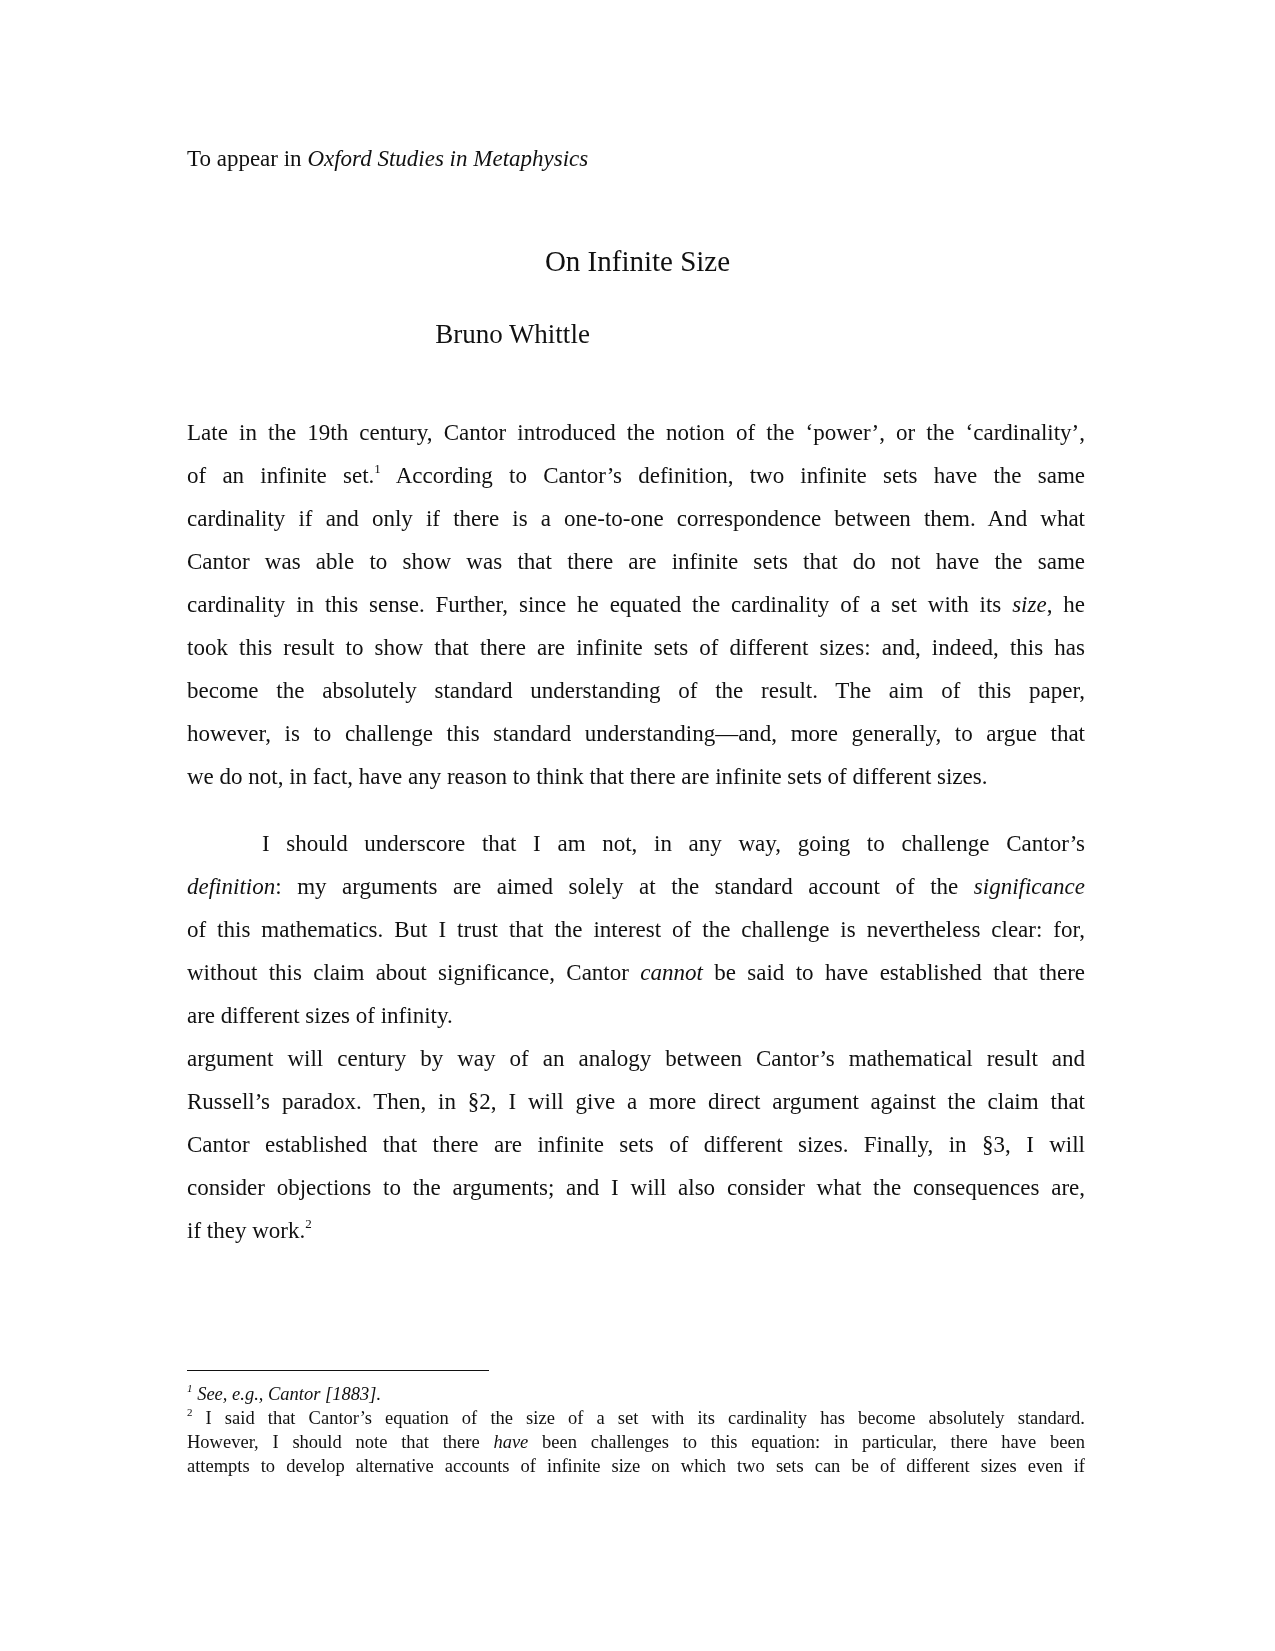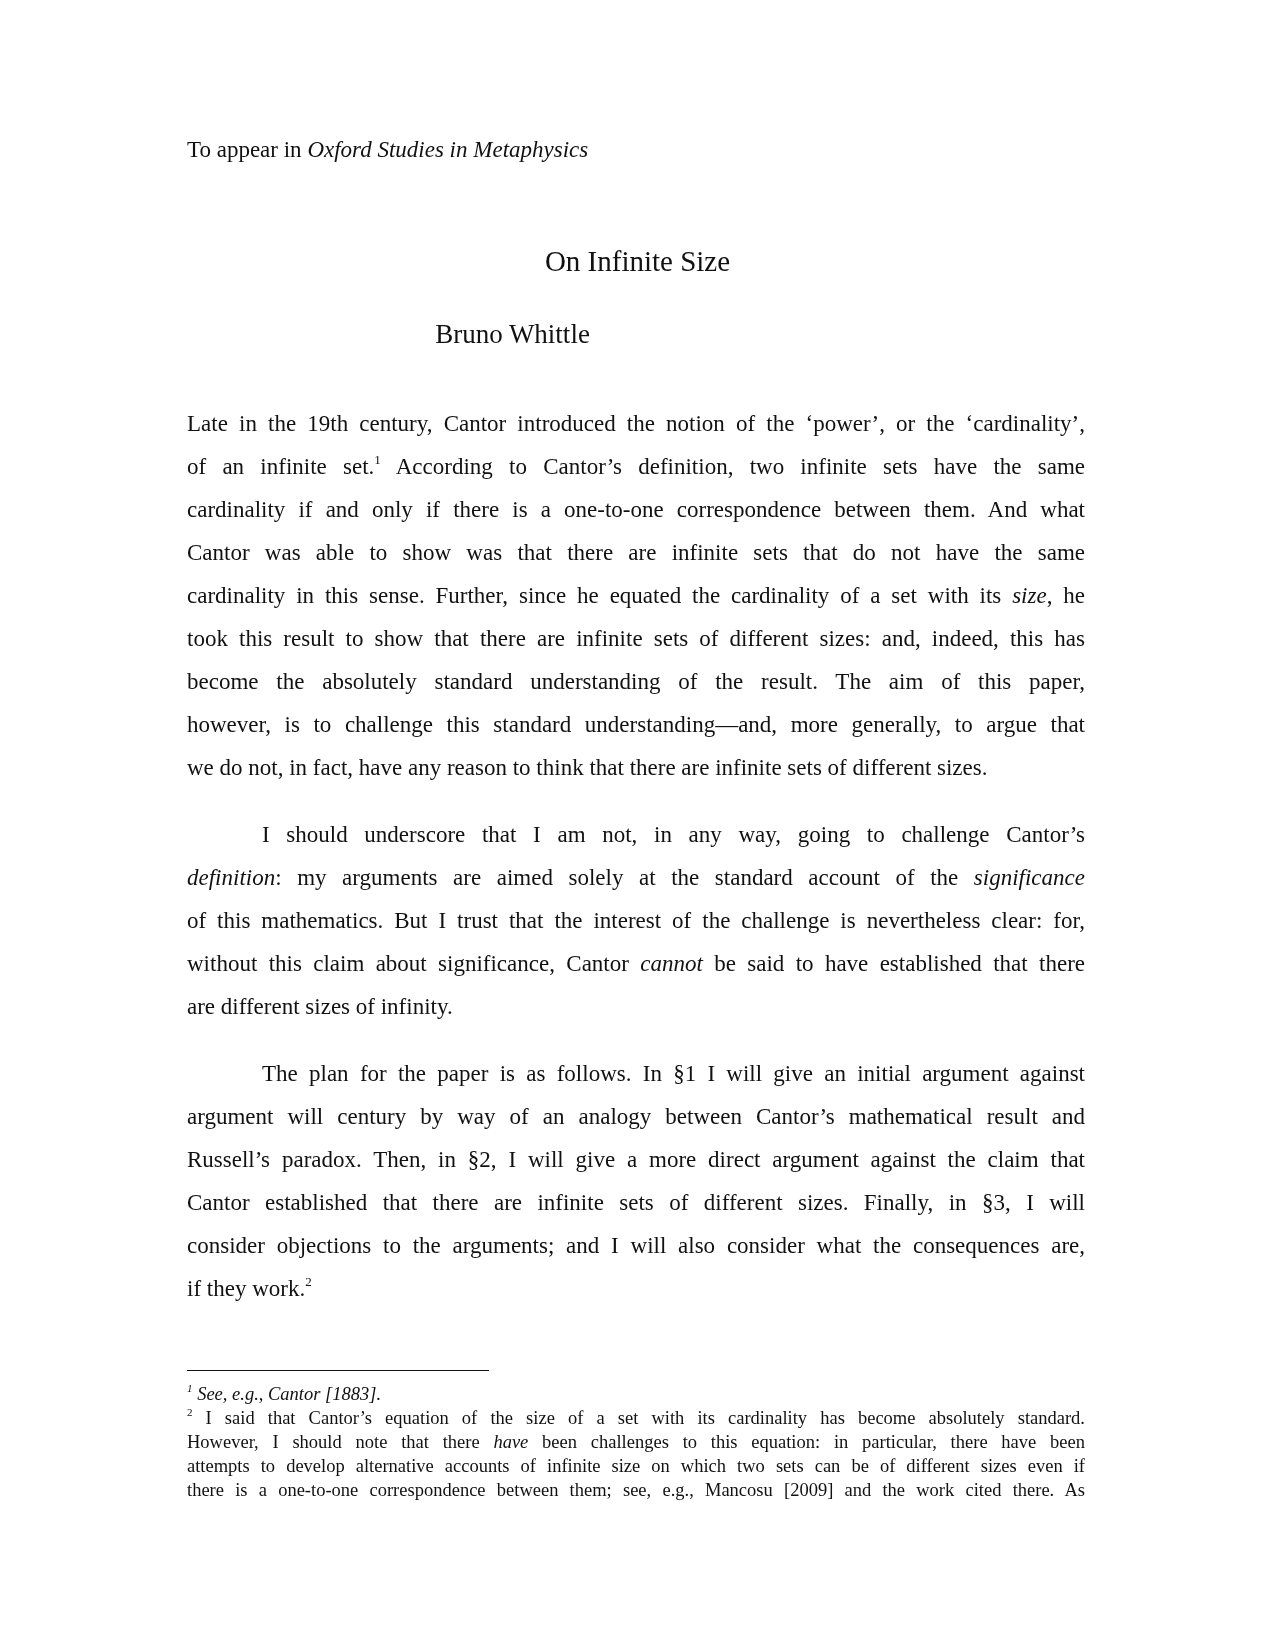--- a/index.html
+++ b/index.html
@@ -1,23 +1,23 @@
 <!DOCTYPE html>
 <html><head>
 <meta charset="utf-8">
 <style>
   html, body { margin: 0; padding: 0; background: #ffffff; }
   body { width: 1275px; height: 1651px; position: relative; overflow: hidden;
          font-family: "Liberation Serif", "DejaVu Serif", serif; color: #111111; }
   .page { position: absolute; left: 0; top: 0; width: 1275px; height: 1651px; }
-  .venue { position: absolute; left: 187px; top: 135px; font-size: 23px; line-height: 30px; white-space: nowrap; }
+  .venue { position: absolute; left: 187px; top: 144px; font-size: 23px; line-height: 30px; white-space: nowrap; }
   .venue i { font-style: italic; }
   .title { position: absolute; left: 0; width: 1275px; top: 233px; text-align: center; font-size: 29px; line-height: 56px; }
   .author { position: absolute; left: 0; width: 1025px; top: 317px; text-align: center; font-size: 27px; line-height: 34px; }
-  .body { position: absolute; left: 187px; top: 409px; width: 898px; }
+  .body { position: absolute; left: 187px; top: 418px; width: 898px; }
   .line { font-size: 23px; height: 43px; line-height: 30px; white-space: nowrap; text-align: justify; text-align-last: justify; }
   .line.last { text-align-last: left; }
   .line.indent { padding-left: 75px; margin-top: 24px; }
   .line i { }
   sup { font-size: 13px; vertical-align: 10px; line-height: 0; }
   .rule { position: absolute; left: 187px; top: 1370px; width: 302px; height: 0; border-top: 1.5px solid #111111; }
   .fn { position: absolute; left: 187px; top: 1382px; width: 898px; }
   .fnline { font-size: 18.5px; line-height: 24px; height: 24px; white-space: nowrap; text-align: justify; text-align-last: justify; }
   .fnline.last { text-align-last: left; font-style: italic; }
   .fnline i { font-style: italic; }
@@ -40,29 +40,27 @@
       <div class="line">cardinality in this sense. Further, since he equated the cardinality of a set with its <i>size</i>, he</div>
       <div class="line">took this result to show that there are infinite sets of different sizes: and, indeed, this has</div>
       <div class="line">become the absolutely standard understanding of the result. The aim of this paper,</div>
       <div class="line">however, is to challenge this standard understanding—and, more generally, to argue that</div>
       <div class="line last">we do not, in fact, have any reason to think that there are infinite sets of different sizes.</div>
       <div class="line indent">I should underscore that I am not, in any way, going to challenge Cantor’s</div>
       <div class="line"><i>definition</i>: my arguments are aimed solely at the standard account of the <i>significance</i></div>
       <div class="line">of this mathematics. But I trust that the interest of the challenge is nevertheless clear: for,</div>
       <div class="line">without this claim about significance, Cantor <i>cannot</i> be said to have established that there</div>
       <div class="line last">are different sizes of infinity.</div>
-      <div class="line indent">The plan for the paper is as follows. In §1 I will give an initial argument against</div>
       <div class="line">argument will century by way of an analogy between Cantor’s mathematical result and</div>
       <div class="line">Russell’s paradox. Then, in §2, I will give a more direct argument against the claim that</div>
       <div class="line">Cantor established that there are infinite sets of different sizes. Finally, in §3, I will</div>
       <div class="line">consider objections to the arguments; and I will also consider what the consequences are,</div>
       <div class="line last">if they work.<sup>2</sup></div>
     </div>
 
   <div class="rule"></div>
   <div class="fn" id="footnotes">
       <div class="fnline last"><sup>1</sup> See, e.g., Cantor [1883].</div>
       <div class="fnline"><sup>2</sup> I said that Cantor’s equation of the size of a set with its cardinality has become absolutely standard.</div>
       <div class="fnline">However, I should note that there <i>have</i> been challenges to this equation: in particular, there have been</div>
       <div class="fnline">attempts to develop alternative accounts of infinite size on which two sets can be of different sizes even if</div>
-      <div class="fnline">there is a one-to-one correspondence between them; see, e.g., Mancosu [2009] and the work cited there. As</div>
     </div>
 </div>
 
 </body></html>

